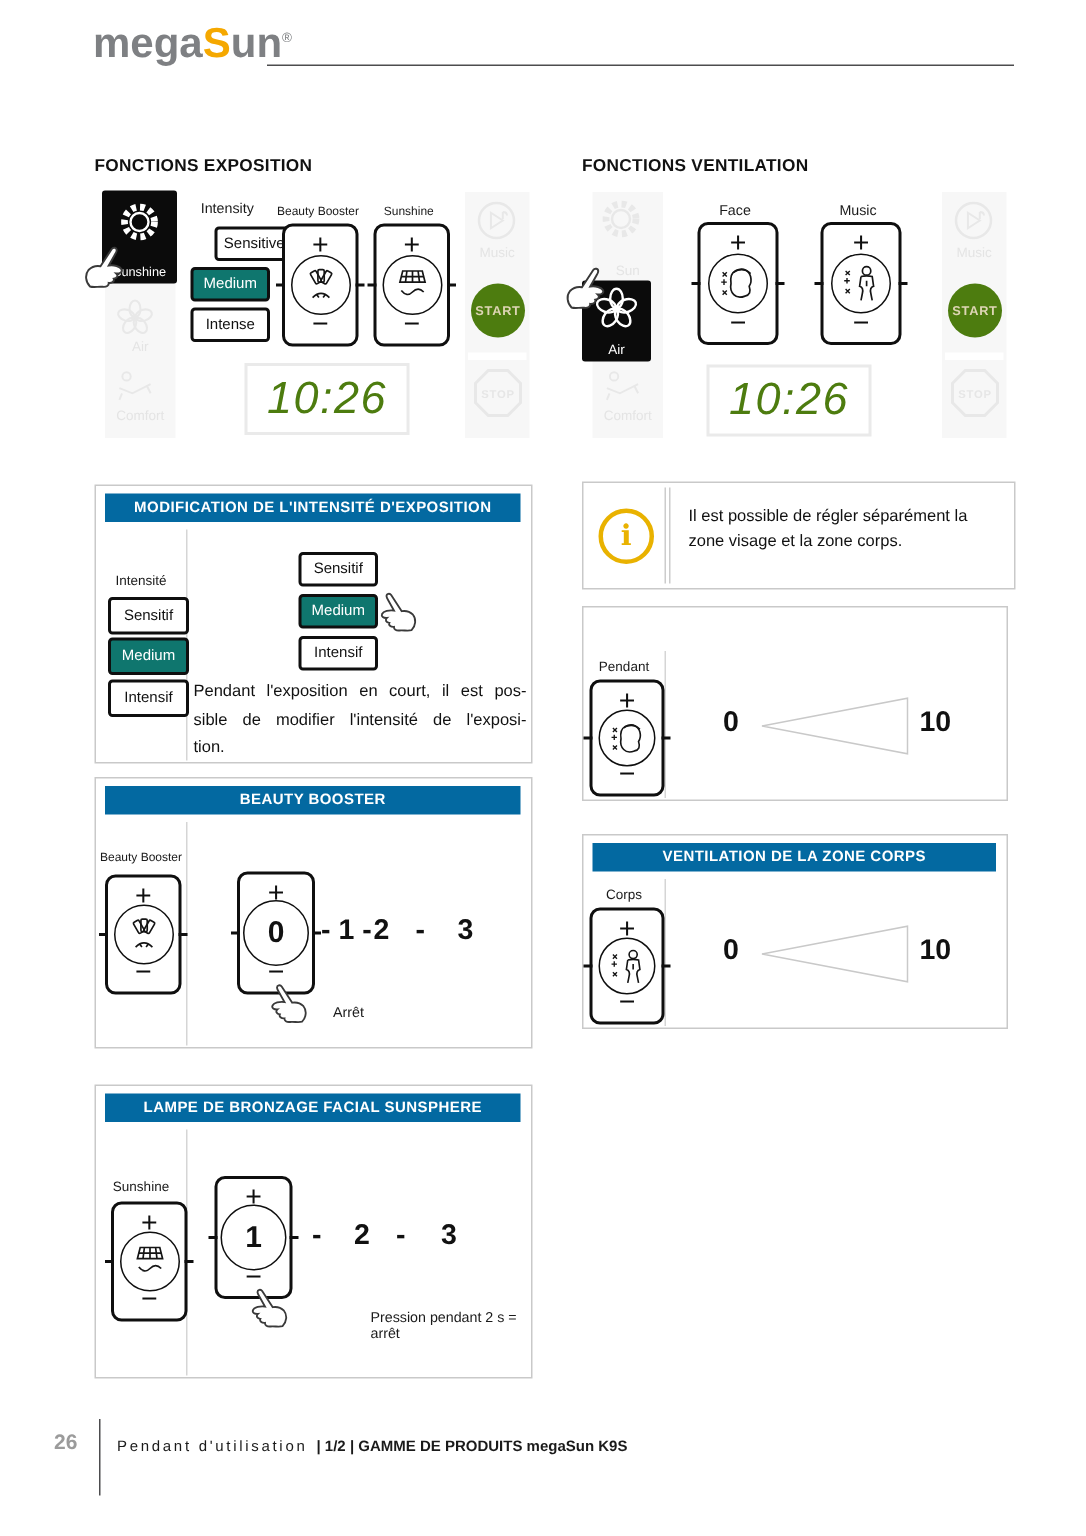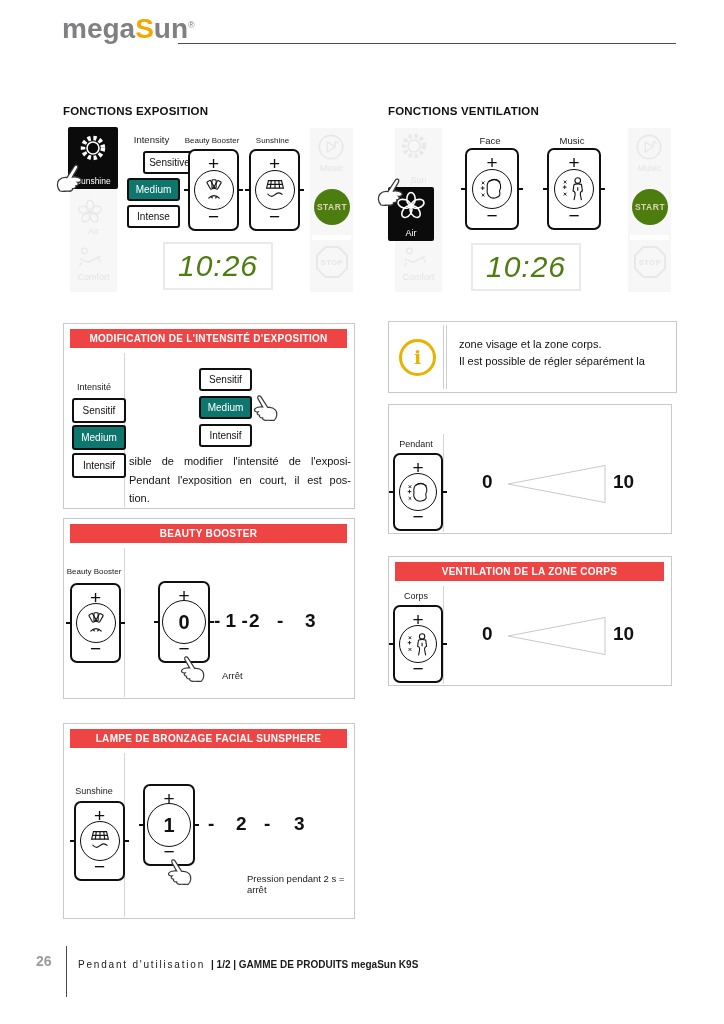--- a/index.html
+++ b/index.html
@@ -40,21 +40,21 @@
         font-size:7.5px;font-weight:bold;color:#e6e6e6;letter-spacing:.5px;}
   .gapline{position:absolute;background:#fff;}
   
   .icon{position:absolute;color:#151515;}
   .icon.faded{color:#e8e8e8;}
   .icon.white{color:#fff;}
   .icon.hand{color:#3a3a3a;z-index:5;transform-origin:center;}
   .icon.hand.flip{transform:scaleX(-1);}
   
   .secbox{position:absolute;border:1px solid #c9c9c9;background:#fff;}
-  .sechdr{position:absolute;left:6px;right:7px;top:5px;height:19px;background:#ef4444;color:#fff;
+  .sechdr{position:absolute;left:6px;right:7px;top:5px;height:19px;background:#0369a1;color:#fff;
         font-weight:bold;font-size:10px;display:flex;align-items:center;justify-content:center;
         letter-spacing:.3px;white-space:nowrap;overflow:hidden;}
   .vdiv{position:absolute;width:1px;background:#d5d5d5;}
   .pline{font-size:11px;line-height:18.5px;}
   .pline.just{text-align:justify;text-align-last:justify;}
   .para{position:absolute;}
   .seq{position:absolute;font-size:19px;font-weight:bold;}
   .hint{position:absolute;font-size:9.5px;color:#1a1a1a;}
   .scale-num{position:absolute;font-size:19px;font-weight:bold;}
   .tri{position:absolute;}
@@ -281,36 +281,36 @@
     <div class="pbtn" style="left:8px;top:74px;width:50px;height:21px">Sensitif</div>
     <div class="pbtn sel" style="left:8px;top:101px;width:50px;height:21px">Medium</div>
     <div class="pbtn" style="left:8px;top:129px;width:50px;height:21px">Intensif</div>
     <div class="pbtn" style="left:135px;top:44px;width:49px;height:19px">Sensitif</div>
     <div class="pbtn sel" style="left:135px;top:72px;width:49px;height:19px">Medium</div>
     <div class="pbtn" style="left:135px;top:100px;width:49px;height:19px">Intensif</div>
     <svg class="icon hand flip" style="left:186px;top:68px;width:30px;height:30px">
         <use href="#sym-hand"></use>
       </svg>
     <div class="para" style="left:65px;top:128px;width:222px">
+      <div class="pline just">Pendant l'exposition en court, il est pos-</div>
       <div class="pline just">sible de modifier l'intensité de l'exposi-</div>
-      <div class="pline just">Pendant l'exposition en court, il est pos-</div>
       <div class="pline">tion.</div>
     </div>
   </div>
 
   <div class="secbox" style="left:388px;top:321px;width:287px;height:70px">
     <div class="info-inner">
       <div class="info-icon-cell">
         <div class="info-circle">
             <span>i</span>
           </div>
       </div>
       <div class="info-text-cell">
+        <div>Il est possible de régler séparément la</div>
         <div>zone visage et la zone corps.</div>
-        <div>Il est possible de régler séparément la</div>
       </div>
     </div>
   </div>
 
   <div class="secbox" style="left:388px;top:404px;width:282px;height:128px">
     <div class="vdiv" style="left:54px;top:29px;height:98px"></div>
     <div class="small-label" style="left:0;top:34px;width:54px">Pendant</div>
     <div class="rocker" style="left:4px;top:48px;width:46px;height:74px">
       <div class="pm plus">+</div>
       <div class="circ" style="width:36px;height:36px">

